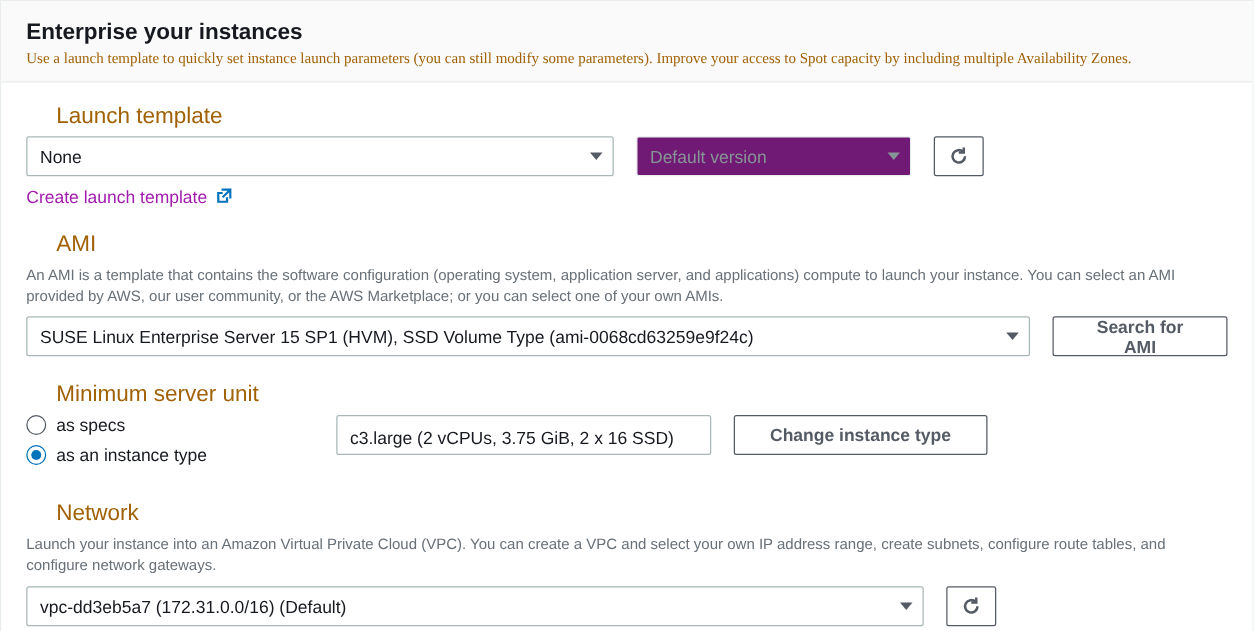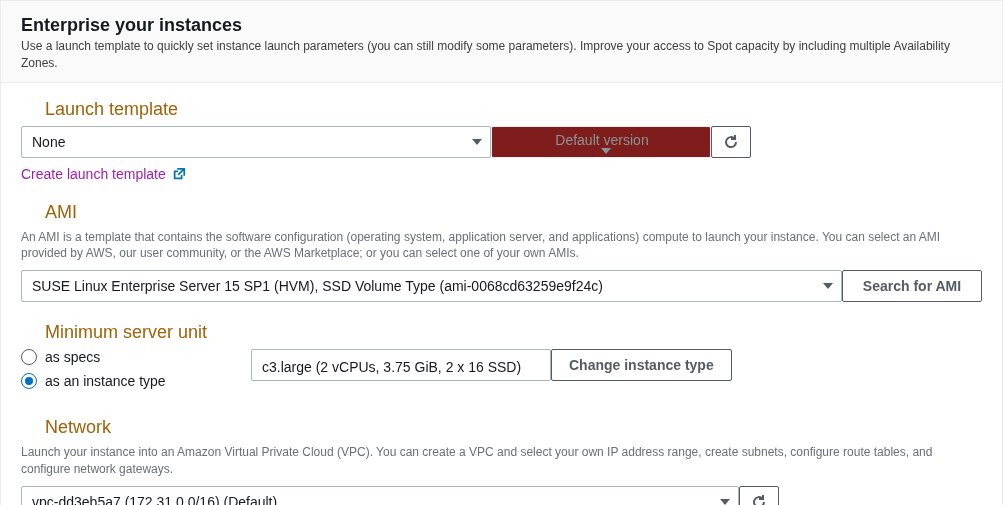--- a/index.html
+++ b/index.html
@@ -23,74 +23,75 @@
   }
   .panel-header h2 {
     margin: 0 0 2px 0;
     font-size: 18px;
     font-weight: 700;
     color: #16191f;
   }
   .panel-header p {
     margin: 0;
     font-size: 12px;
-    color: #404040;
+    color: #a16207;
     line-height: 1.4;
+    font-family: Liberation Serif, serif;
   }
   .panel-body {
     padding: 16px 20px 12px 20px;
   }
   .field-label {
     font-size: 18px;
     color: #a16207;
     margin-bottom: 6px;
     margin-left: 24px;
   }
   .field-desc {
     font-size: 12px;
     color: #687078;
     line-height: 1.4;
     margin-top: 2px;
     margin-bottom: 8px;
   }
   .row {
     display: flex;
     align-items: center;
+    gap: 18px;
   }
   .select {
     display: flex;
     align-items: center;
     justify-content: space-between;
     border: 1px solid #aab7b8;
     border-radius: 2px;
     padding: 5px 8px 5px 10px;
     background: #fff;
     cursor: pointer;
     height: 32px;
   }
   .select.disabled {
-    background: #7f1d1d;
+    background: #701a75;
     color: #879596;
     border-color: #eaeded;
     cursor: default;
-    flex-direction: column;
   }
   .select .caret {
     width: 0; height: 0;
     border-left: 5px solid transparent;
     border-right: 5px solid transparent;
     border-top: 6px solid #545b64;
     margin-left: 8px;
   }
   .select.disabled .caret { border-top-color: #879596; }
   .btn {
     border: 1px solid #545b64;
     background: #fff;
     border-radius: 2px;
-    padding: 5px 17px;
+    padding: 5px 28px;
     font-size: 14px;
     font-weight: 700;
     color: #545b64;
     cursor: pointer;
     height: 32px;
     display: inline-flex;
     align-items: center;
     justify-content: center;
   }
   .btn.icon-btn {

